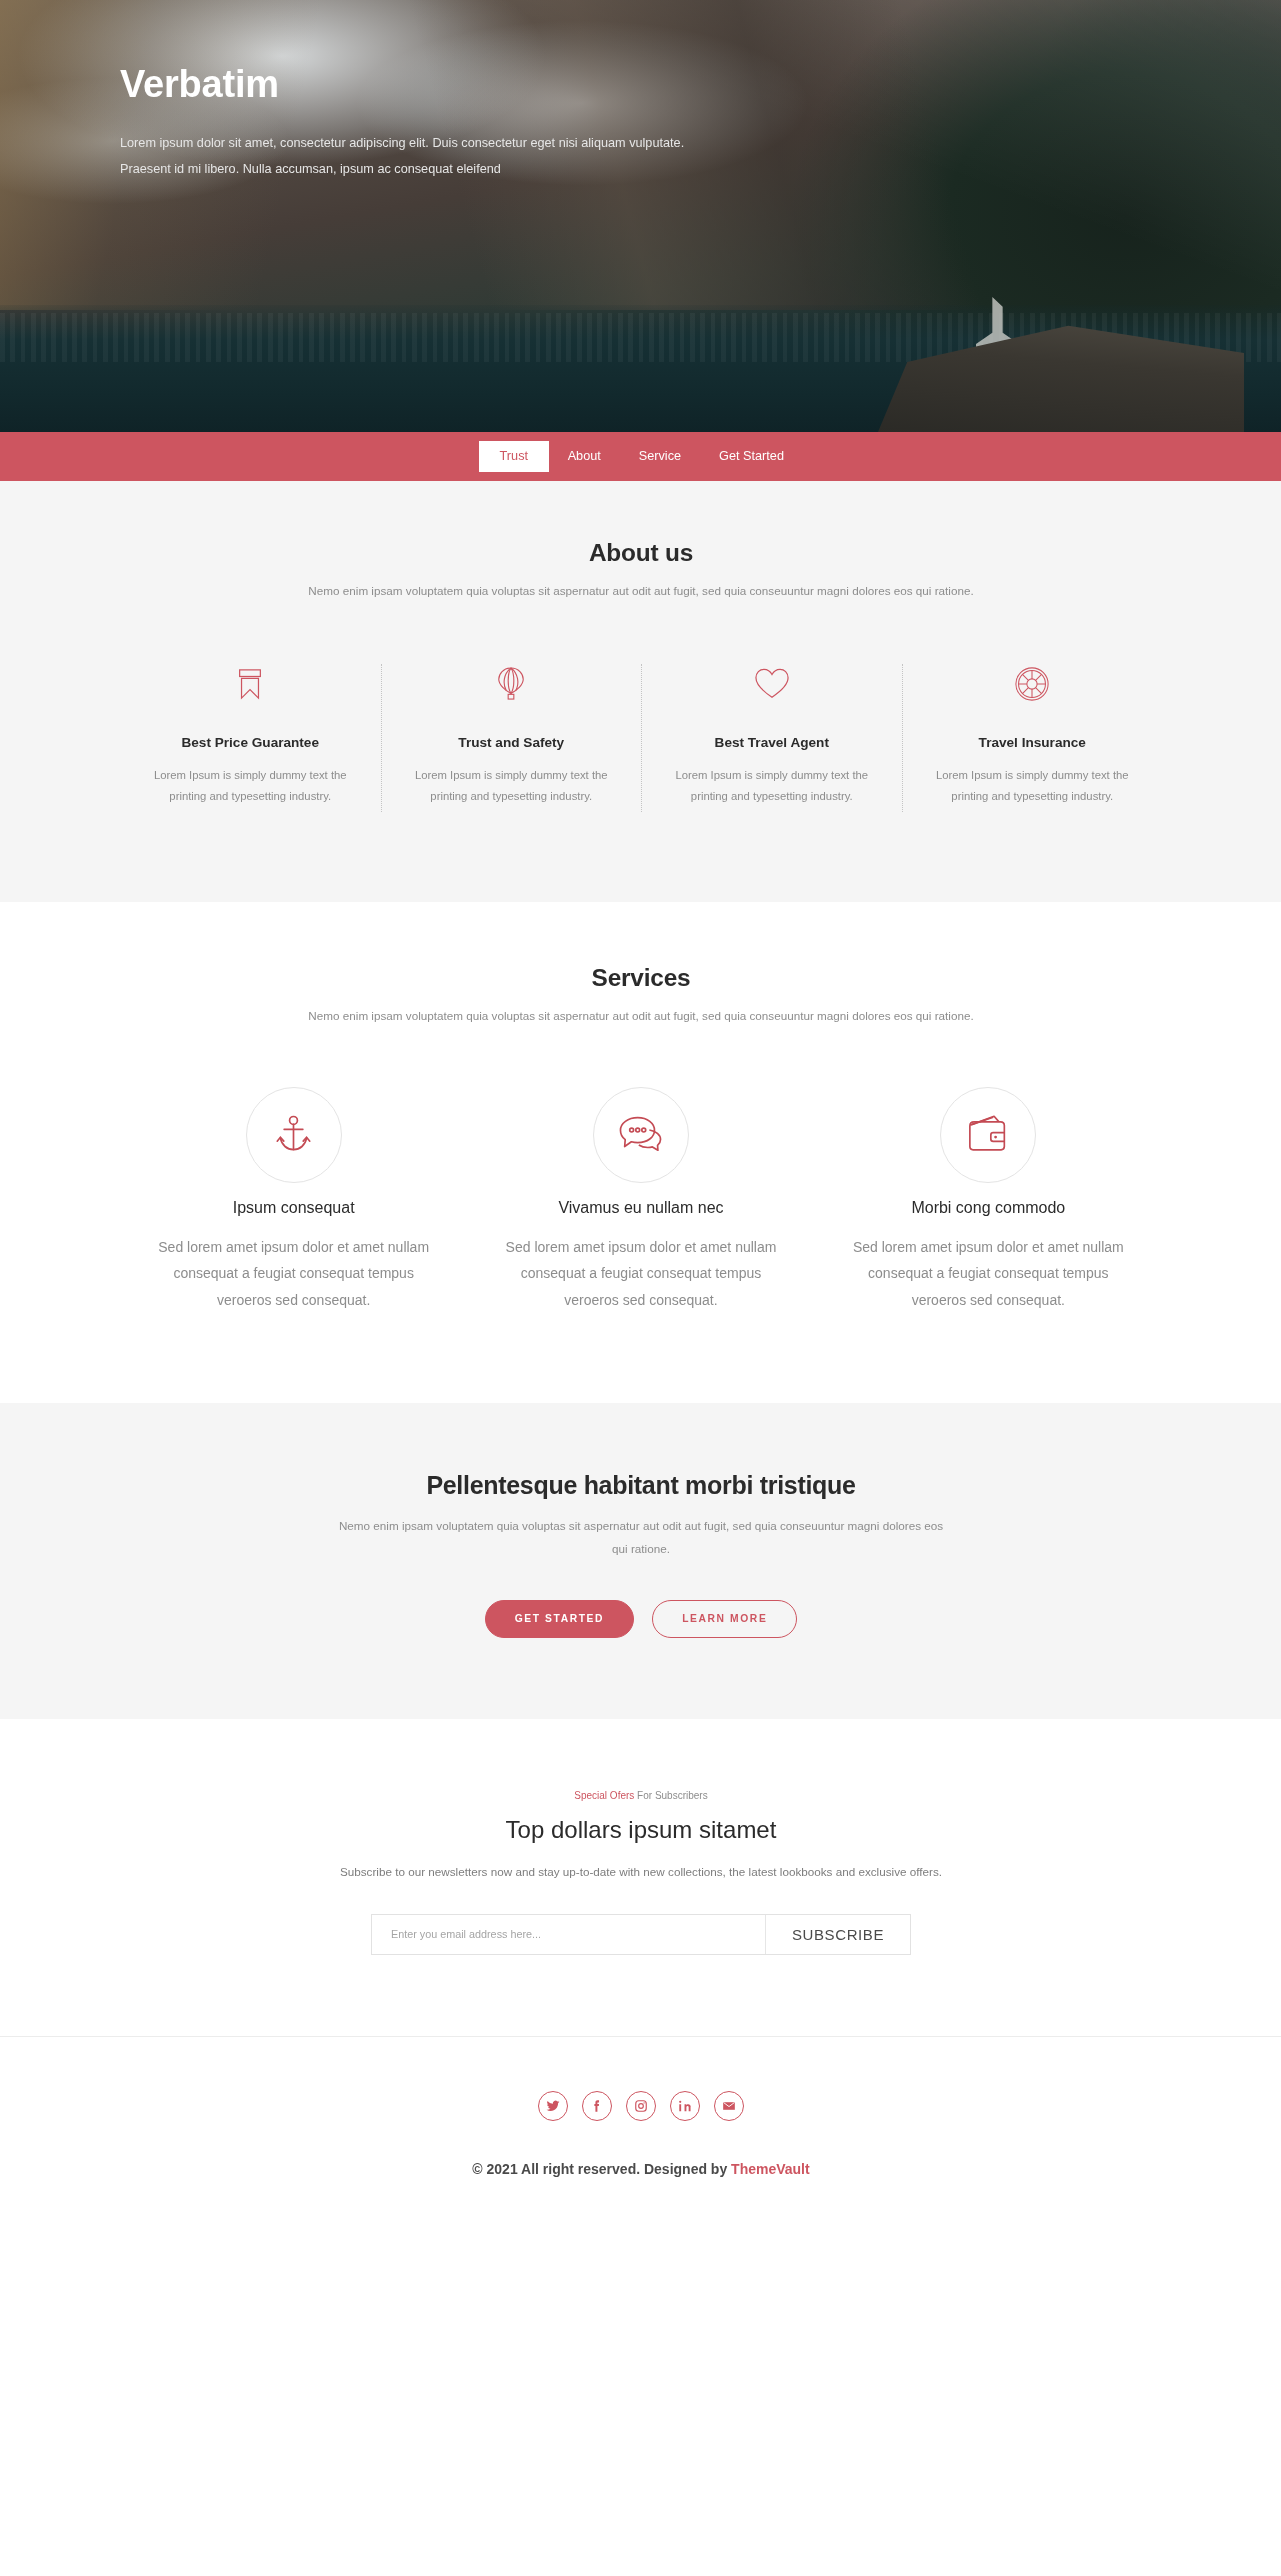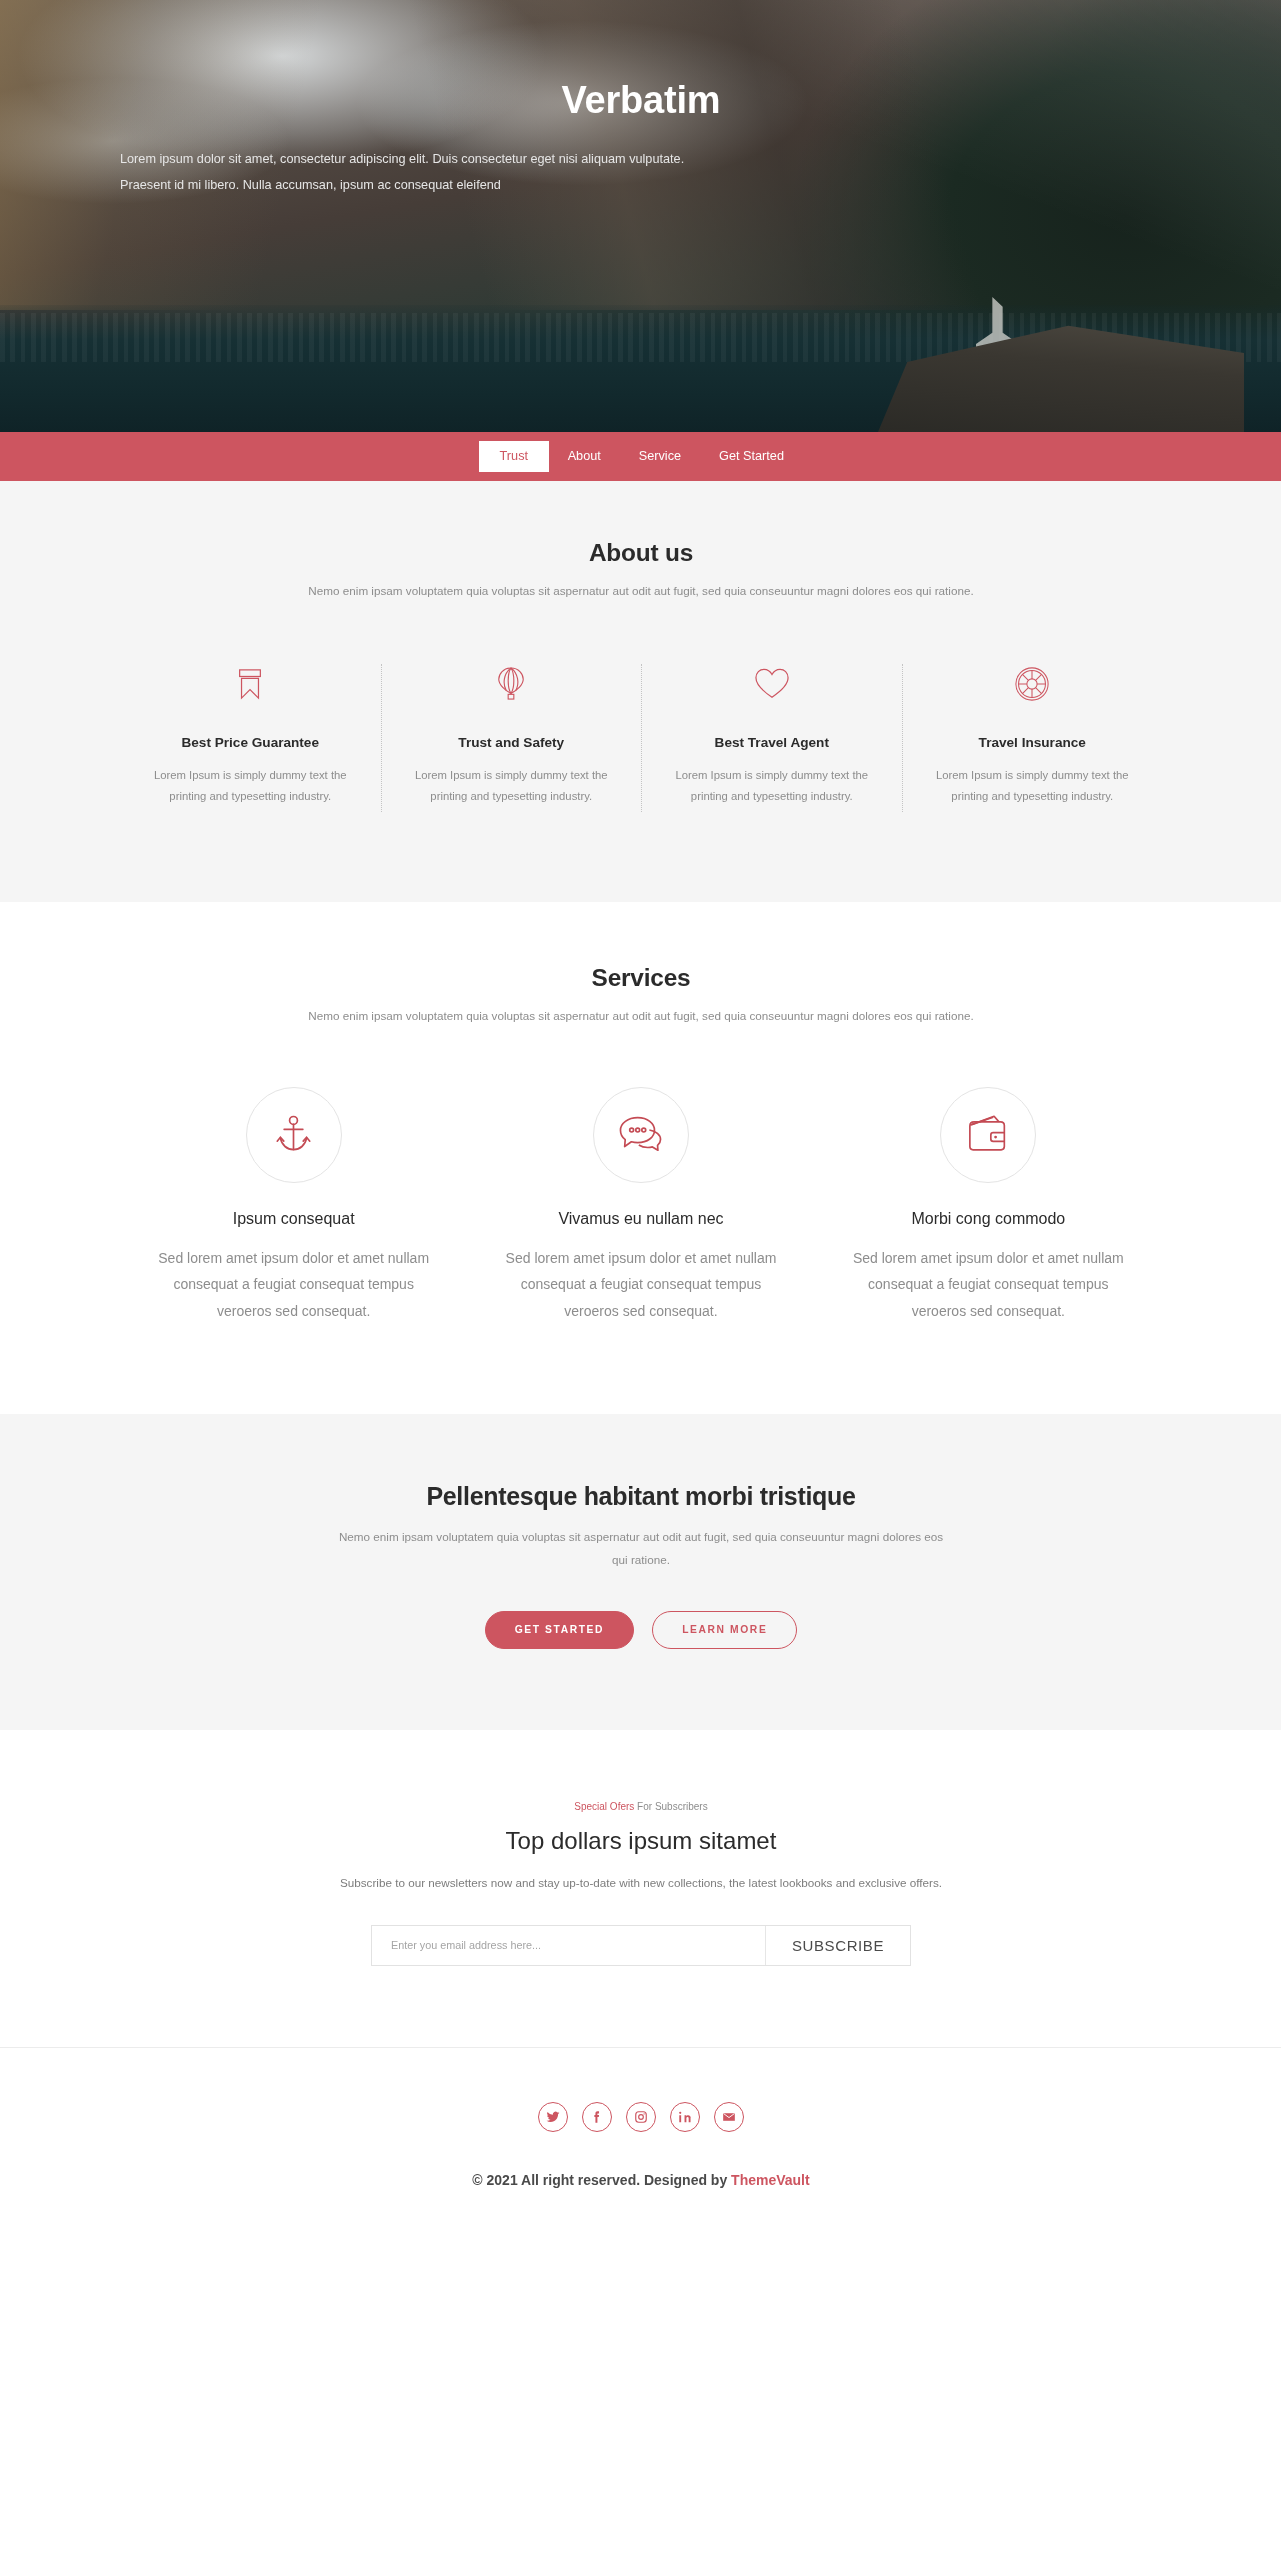--- a/index.html
+++ b/index.html
@@ -59,21 +59,21 @@
     background: #c9cbc6;
     clip-path: polygon(38% 0%, 62% 12%, 62% 44%, 100% 58%, 100% 100%, 0% 100%, 0% 58%, 38% 44%);
     opacity: .8;
   }
   .hero-inner {
     position: relative; z-index: 3;
     padding: 0 120px;
   }
   .hero-title {
     font-size: 38px; font-weight: 700; color: #ffffff;
-    letter-spacing: -0.2px; padding-top: 80px; line-height: 1.1; text-align: center;
+    letter-spacing: -0.2px; padding-top: 64px; line-height: 1.1;
   }
   .hero-sub {
     margin-top: 24.4px;
     font-size: 12.7px; line-height: 2.05; color: #e6e6e6;
     max-width: 676px;
   }
 
   
   .navbar {
     background: #cd5560;
@@ -129,21 +129,21 @@
     display: grid; grid-template-columns: repeat(3, 1fr);
     margin-top: 60px; gap: 0;
   }
   .svc-card { text-align: center; padding: 0 32px; }
   .svc-circle {
     width: 96px; height: 96px; border-radius: 50%;
     border: 0.9px solid #e4e4e4; background: #fff;
     margin: 0 auto; display: flex; align-items: center; justify-content: center;
   }
   .svc-name {
-    margin-top: 27px; font-size: 16px; color: #2b2b2b; font-weight: 400;
+    margin-top: 16px; font-size: 16px; color: #2b2b2b; font-weight: 400;
   }
   .svc-desc {
     margin-top: 17px; font-size: 14px; color: #8d8d8d; line-height: 1.9;
   }
 
   
   .cta { padding-top: 68px; padding-bottom: 81px; text-align: center; }
   .cta-title {
     font-size: 25px; font-weight: 700; color: #2b2b2b; letter-spacing: -0.3px;
   }

